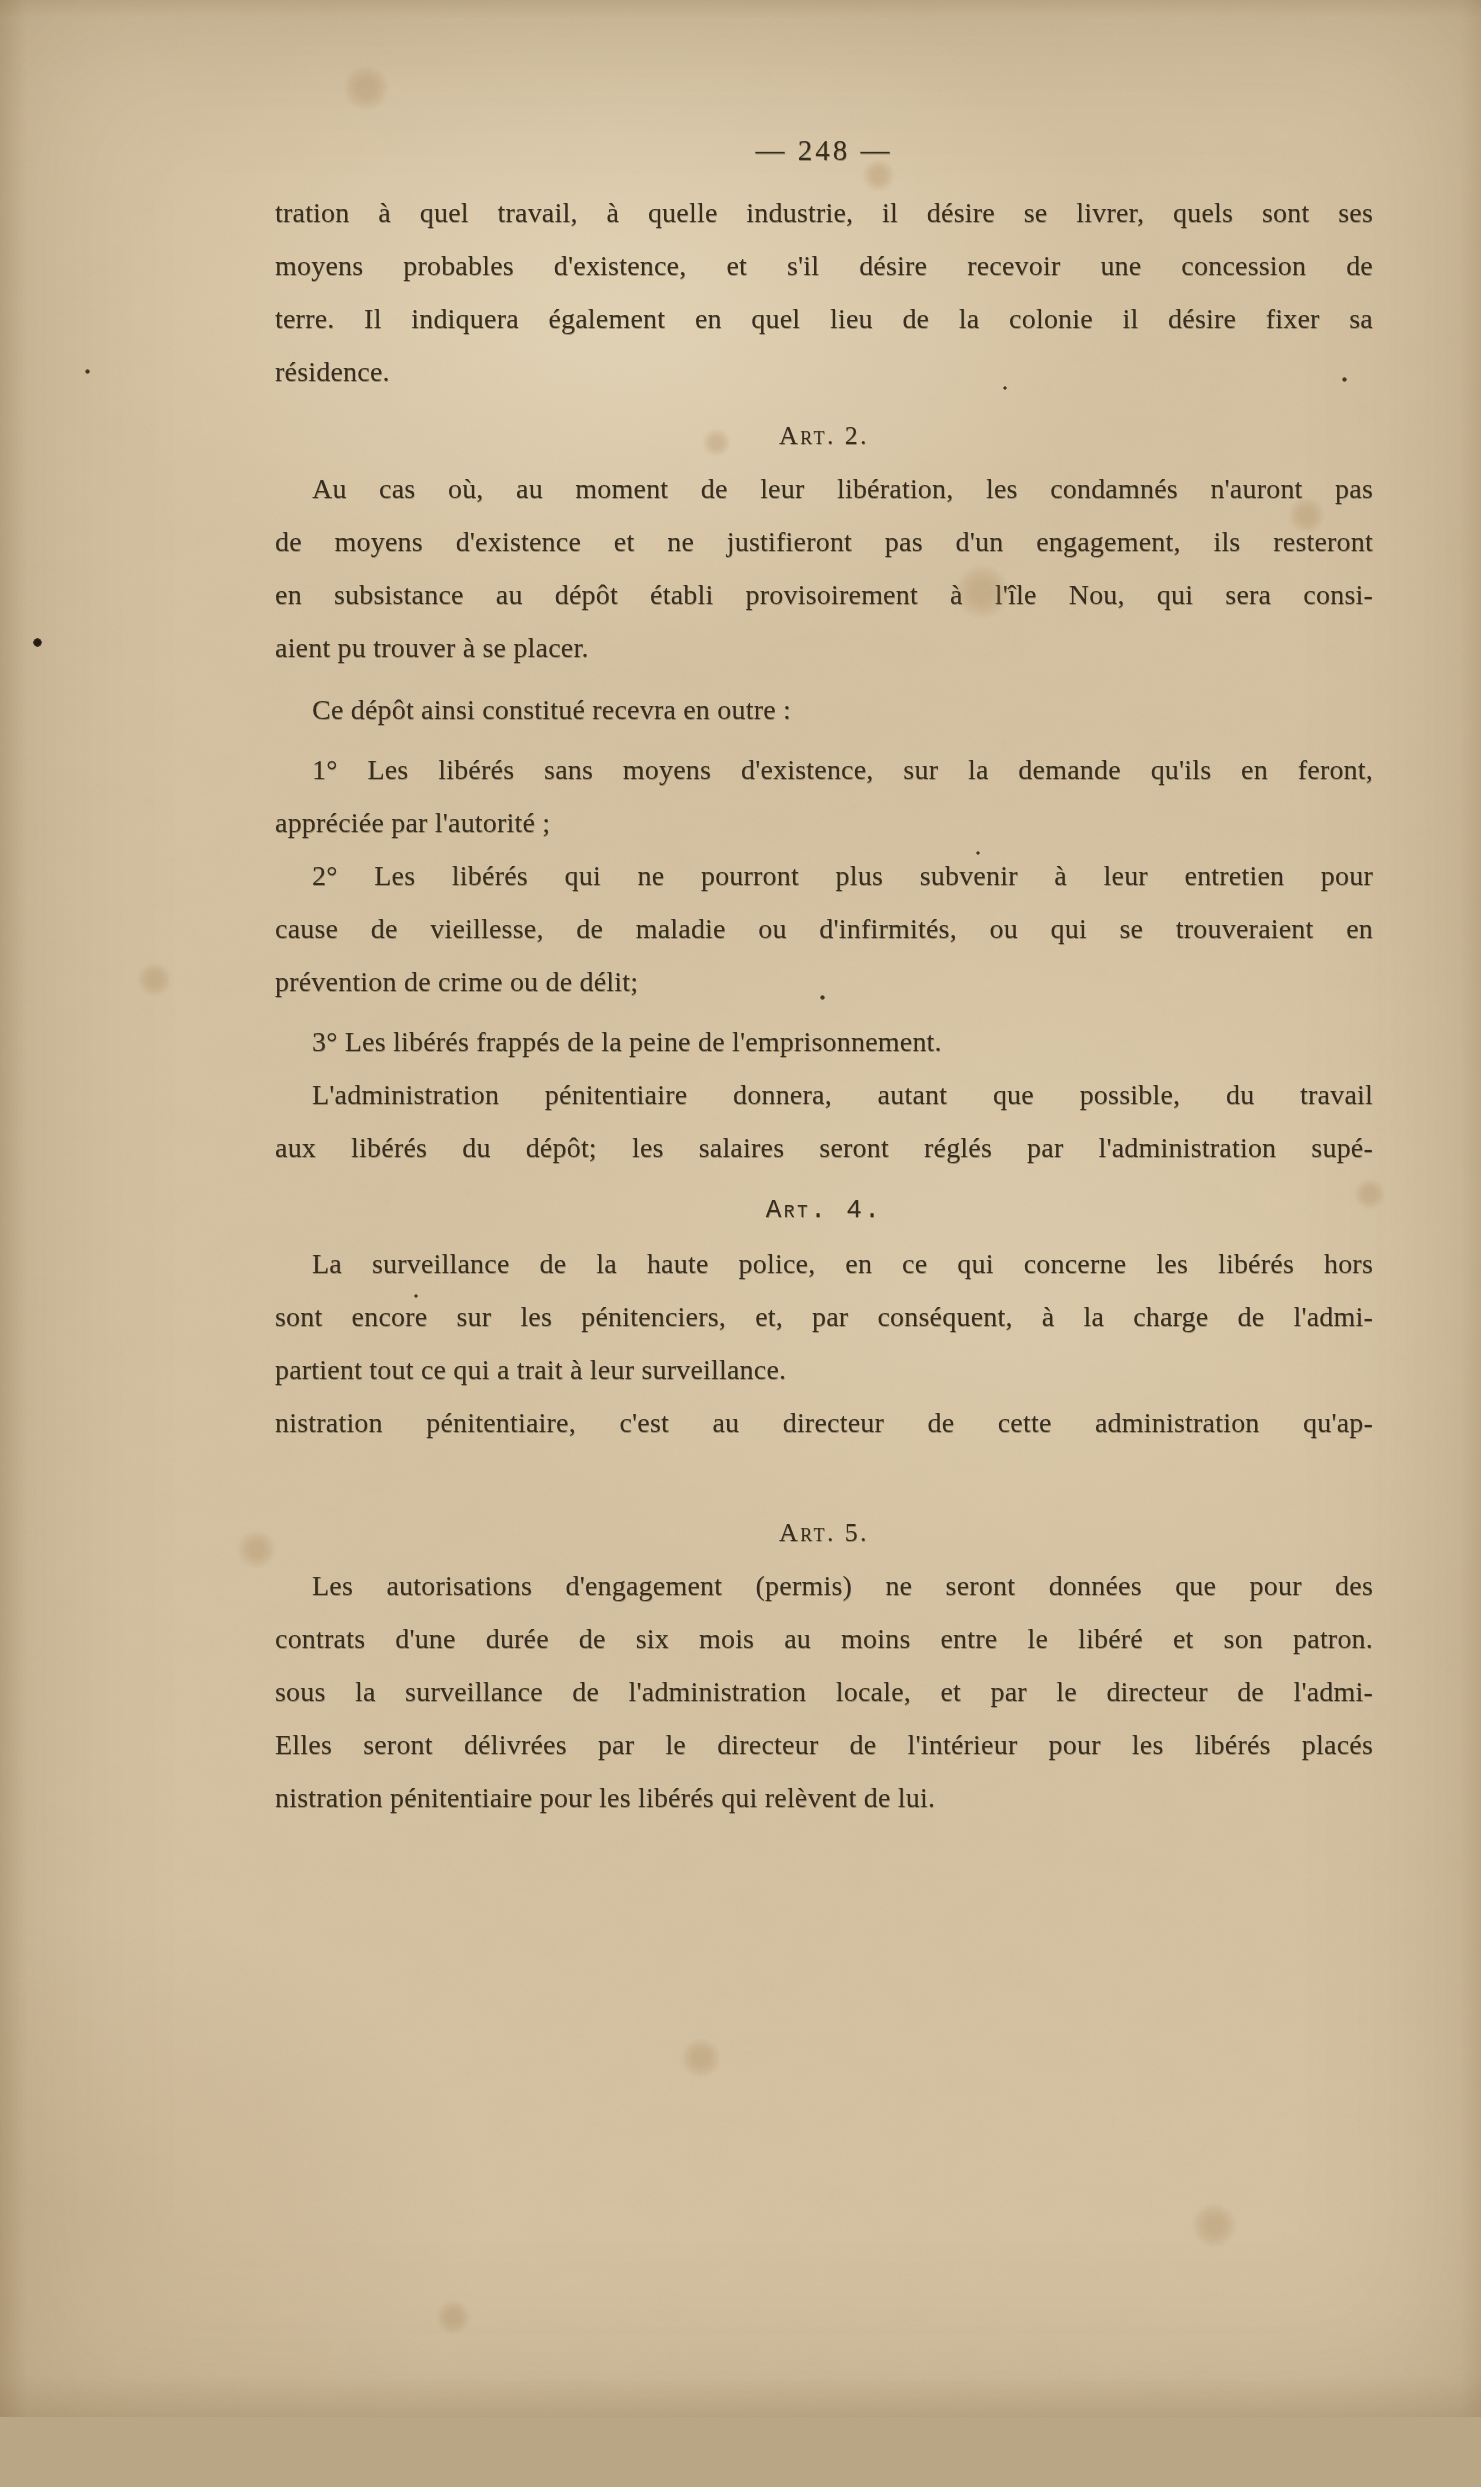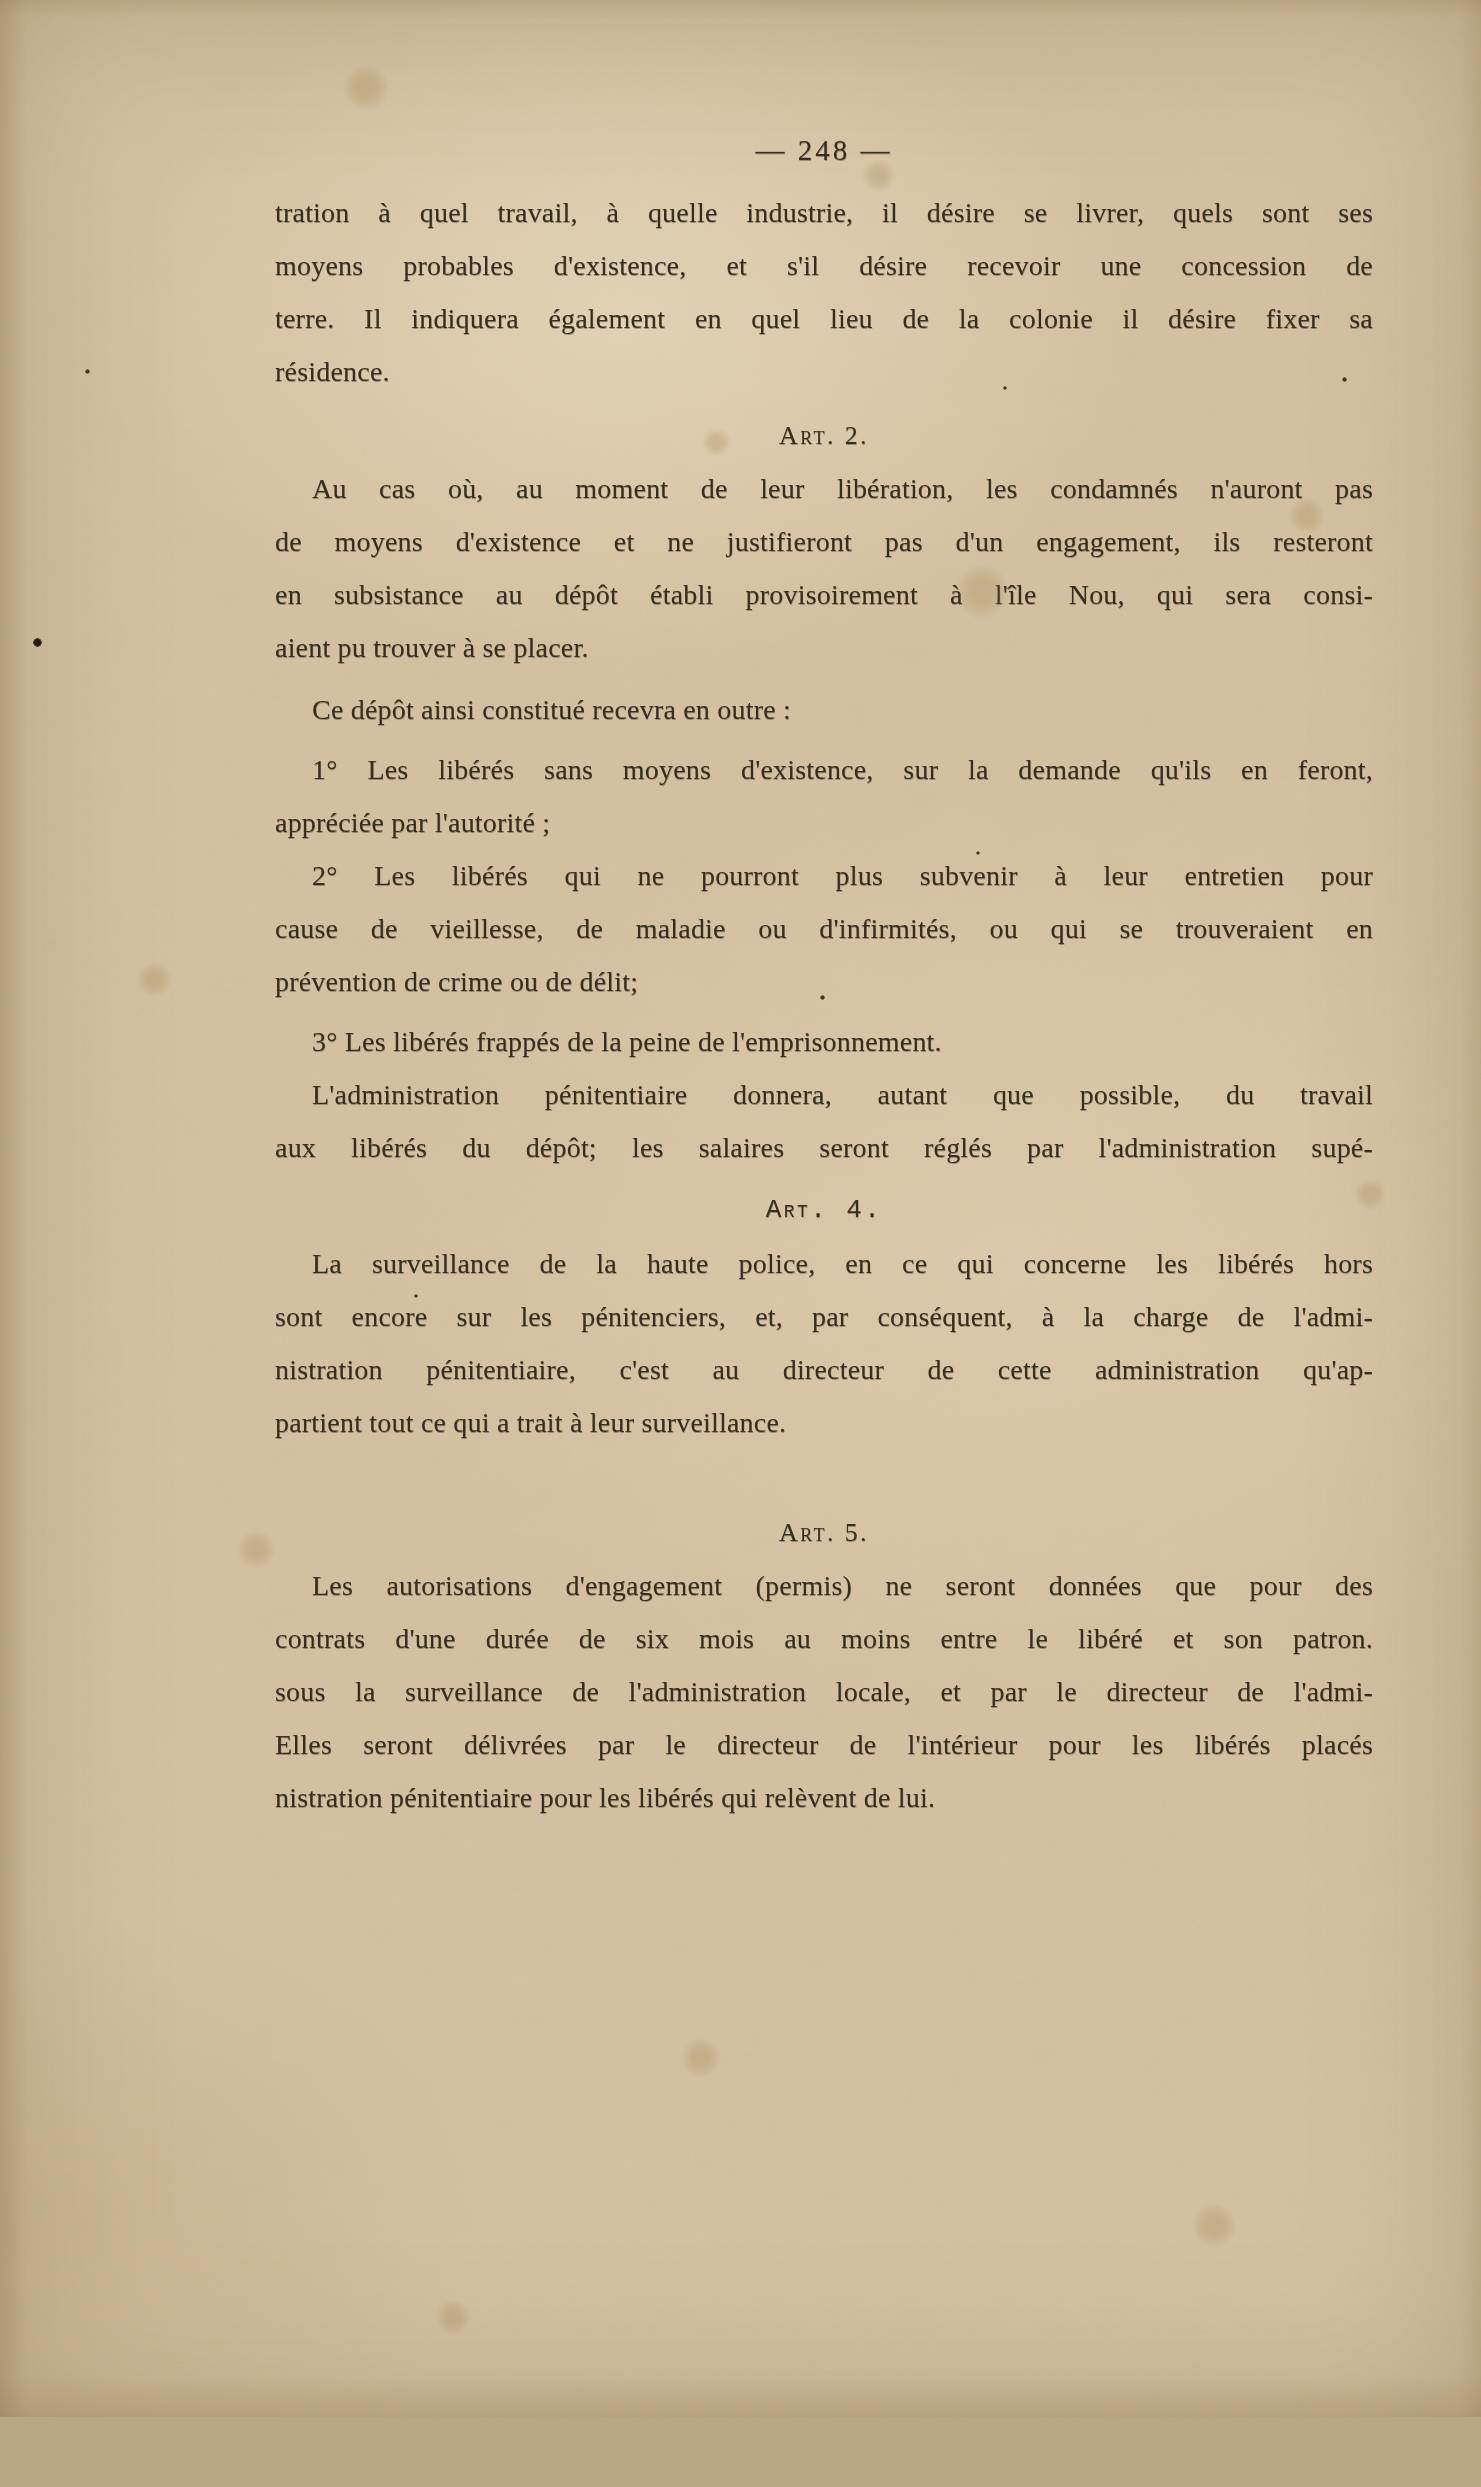--- a/index.html
+++ b/index.html
@@ -118,22 +118,22 @@
           <div class="line first last">3° Les libérés frappés de la peine de l'emprisonnement.</div>
         </div>
         <div class="para block-8">
           <div class="line first">L'administration pénitentiaire donnera, autant que possible, du travail</div>
           <div class="line">aux libérés du dépôt; les salaires seront réglés par l'administration supé-</div>
         </div>
         <div class="heading block-9">Art. 4.</div>
         <div class="para block-10">
           <div class="line first">La surveillance de la haute police, en ce qui concerne les libérés hors</div>
           <div class="line">sont encore sur les pénitenciers, et, par conséquent, à la charge de l'admi-</div>
+          <div class="line last">partient tout ce qui a trait à leur surveillance.</div>
           <div class="line">nistration pénitentiaire, c'est au directeur de cette administration qu'ap-</div>
-          <div class="line last">partient tout ce qui a trait à leur surveillance.</div>
         </div>
         <div class="heading block-11">Art. 5.</div>
         <div class="para block-12">
           <div class="line first">Les autorisations d'engagement (permis) ne seront données que pour des</div>
           <div class="line">contrats d'une durée de six mois au moins entre le libéré et son patron.</div>
           <div class="line">sous la surveillance de l'administration locale, et par le directeur de l'admi-</div>
           <div class="line">Elles seront délivrées par le directeur de l'intérieur pour les libérés placés</div>
           <div class="line last">nistration pénitentiaire pour les libérés qui relèvent de lui.</div>
         </div>
       </div>

